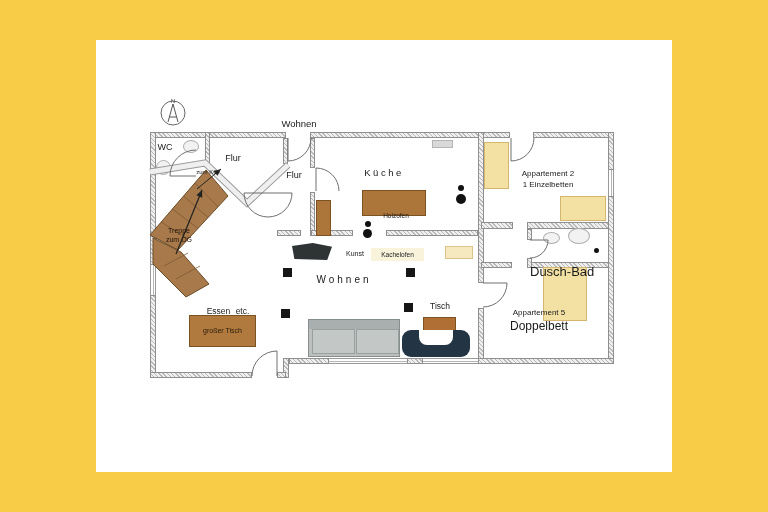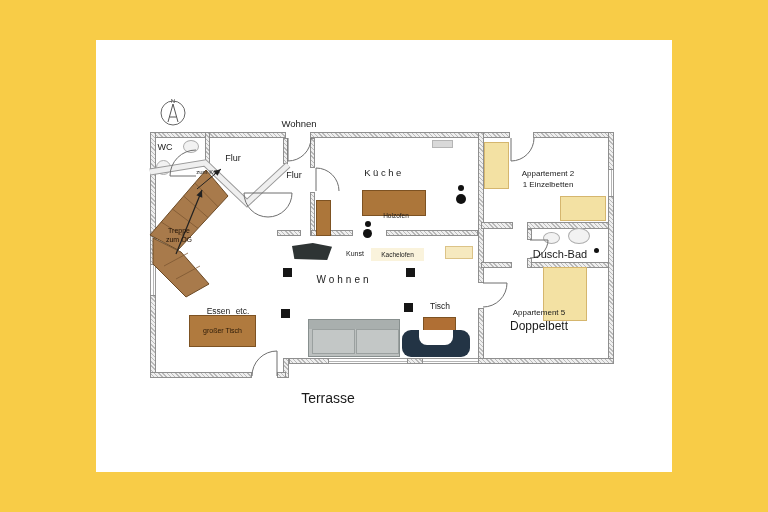--- a/index.html
+++ b/index.html
@@ -25,21 +25,20 @@
   .kunst{background:linear-gradient(135deg,#474f4f 0,#20262 6 40%,#2b3131 100%);background-color:#2e3434;clip-path:polygon(0 18%,52% 0,100% 22%,88% 100%,6% 94%);}
   .kachel{background:var(--kachelofen,#F6E9BF);border:1px solid #DCC387;}
 </style>
 </head>
 <body>
 
 <div class="stage">
   <div class="paper"></div>
 
   <div class="lbl" style="left:269px;top:118px;width:60px;font-size:9.5px;">Wohnen</div>
-  <div class="lbl" style="left:278px;top:390px;width:100px;font-size:14px;">Terrasse</div>
 
   <i class="wall" style="left:150px;top:132px;width:136px;height:6px"></i>
   <i class="wall" style="left:310px;top:132px;width:200px;height:6px"></i>
   <i class="wall" style="left:533px;top:132px;width:81px;height:6px"></i>
   <i class="wall" style="left:283px;top:138px;width:5px;height:26px"></i>
   <i class="wall" style="left:205px;top:132px;width:5px;height:32px"></i>
   <i class="wall" style="left:310px;top:138px;width:5px;height:30px"></i>
   <i class="wall" style="left:310px;top:192px;width:5px;height:44px"></i>
   <i class="wall" style="left:150px;top:132px;width:6px;height:133px"></i>
   <i class="wall" style="left:150px;top:295px;width:6px;height:83px"></i>
@@ -150,21 +149,21 @@
   <div class="lbl" style="left:274px;top:170px;width:40px;font-size:9px;">Flur</div>
   <div class="lbl" style="left:190px;top:169px;width:34px;font-size:6px;">zum KG</div>
   <div class="lbl" style="left:158px;top:226px;width:42px;font-size:7px;line-height:9px;color:#201207;">
     <span style="display:block">Treppe</span>
     <span style="display:block">zum OG</span>
   </div>
   <div class="lbl" style="left:344px;top:167px;width:80px;font-size:9.5px;letter-spacing:2.5px;">Küche</div>
   <div class="lbl" style="left:371px;top:212px;width:50px;font-size:6.5px;">Holzofen</div>
   <div class="lbl" style="left:498px;top:169px;width:100px;font-size:8px;">Appartement 2</div>
   <div class="lbl" style="left:498px;top:180px;width:100px;font-size:8px;">1 Einzelbetten</div>
-  <div class="lbl" style="left:530px;top:248px;width:60px;font-size:11px;">Dusch-Bad</div>
+  <div class="lbl" style="left:530px;top:264px;width:60px;font-size:13px;">Dusch-Bad</div>
   <div class="lbl" style="left:489px;top:308px;width:100px;font-size:8px;">Appartement 5</div>
   <div class="lbl" style="left:489px;top:319px;width:100px;font-size:12px;">Doppelbett</div>
   <div class="lbl" style="left:304px;top:274px;width:80px;font-size:10px;letter-spacing:3px;">Wohnen</div>
   <div class="lbl" style="left:340px;top:250px;width:30px;font-size:7px;">Kunst</div>
   <div class="lbl" style="left:371px;top:248px;width:53px;height:13px;font-size:6.5px;line-height:13px;background:#FAF3DC;">Kachelofen</div>
   <div class="lbl" style="left:198px;top:306px;width:60px;font-size:8.5px;word-spacing:3px;">Essen etc.</div>
   <div class="lbl" style="left:415px;top:301px;width:50px;font-size:8.5px;">Tisch</div>
 </div>
 
 </body></html>

